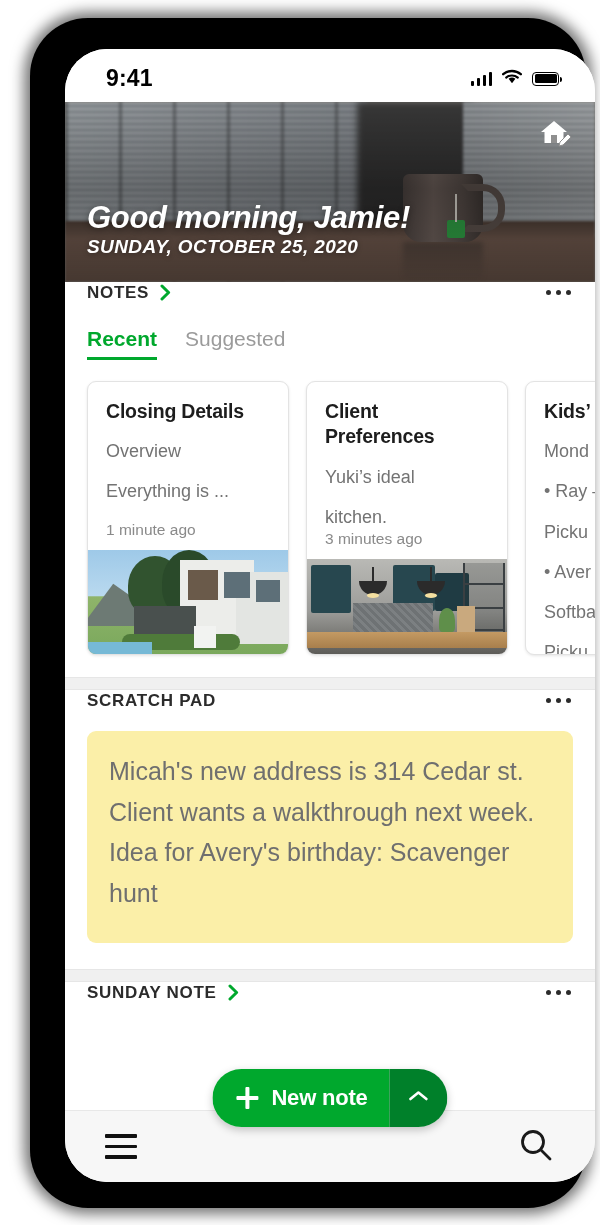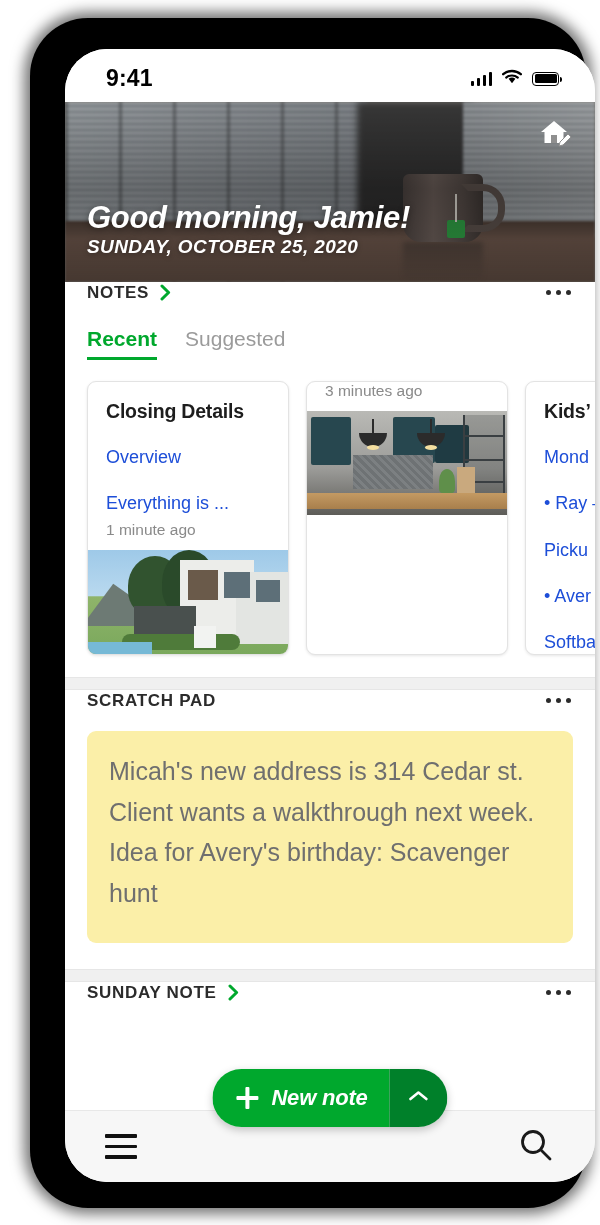--- a/index.html
+++ b/index.html
@@ -231,23 +231,23 @@
   }
   .note-card-body { padding: 17px 18px 0 18px; flex: 1; }
   .note-title {
     font-size: 19.5px;
     font-weight: 700;
     color: #1d1d1d;
     line-height: 1.3;
     letter-spacing: -0.2px;
   }
   .note-snippet {
-    margin-top: 20px;
+    margin-top: 14px;
     font-size: 18px;
-    color: #1d4ed8;
+    color: #737373;
     line-height: 1.45;
   }
   .note-time {
     font-size: 15.5px;
     color: #8a8a8a;
     padding: 0 18px 11px 18px;
   }
   .note-thumb { height: 104px; width: 100%; position: relative; overflow: hidden; }
 
   
@@ -369,21 +369,20 @@
     left: 50%;
     transform: translateX(-50%);
     bottom: 55px;
     height: 58px;
     display: flex;
     align-items: stretch;
     border-radius: 29px;
     overflow: hidden;
     box-shadow: 0 3px 9px rgba(0,0,0,0.22);
     z-index: 20;
-    font-style: italic;
   }
   .fab-main {
     background: #00a82d;
     display: flex;
     align-items: center;
     gap: 13px;
     padding: 0 22px 0 24px;
   }
   .fab-plus { width: 22px; height: 22px; position: relative; }
   .fab-plus::before, .fab-plus::after {
@@ -492,20 +491,25 @@
               <div class="win w2"></div>
               <div class="win w3"></div>
             <div class="porch"></div>
               <div class="hedge"></div>
               <div class="pool"></div>
               <div class="post"></div>
           </div>
         </div>
 
         <div class="note-card">
+          <div class="note-card-body">
+            <div class="note-title">Client Preferences</div>
+            <div class="note-snippet">Yuki’s ideal</div>
+            <div class="note-snippet">kitchen.</div>
+          </div>
           <div class="note-time">3 minutes ago</div>
           <div class="note-thumb thumb-kitchen">
             <div class="cab c1"></div>
               <div class="cab c2"></div>
               <div class="cab c3"></div>
             <div class="backsplash"></div>
             <div class="lamp l1"></div>
               <div class="lamp l2"></div>
             <div class="shelf">
                 <i></i>

